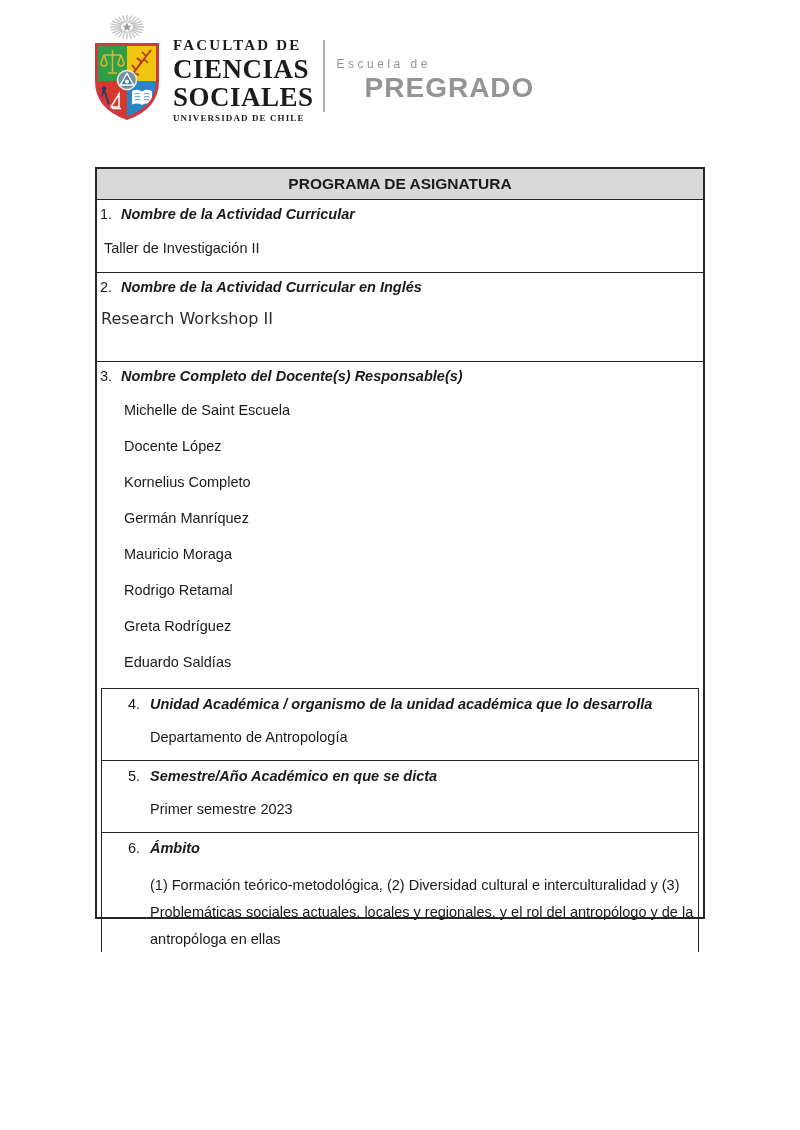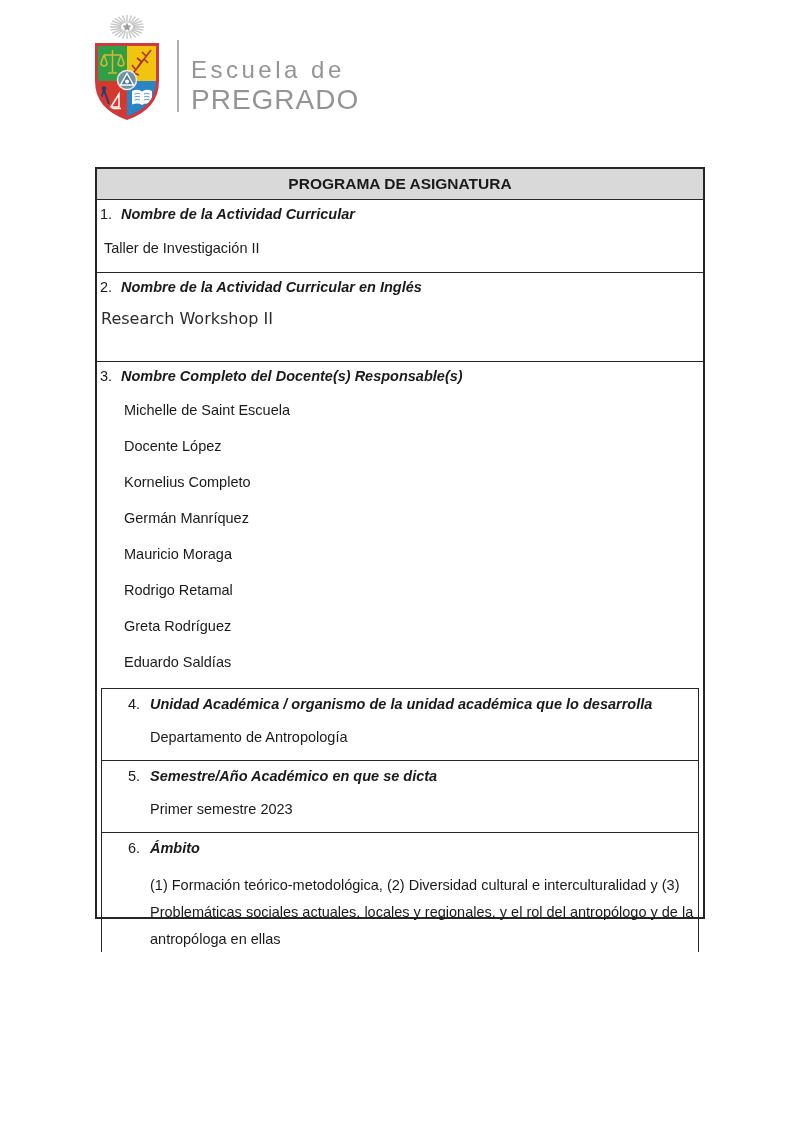--- a/index.html
+++ b/index.html
@@ -9,22 +9,22 @@
   }
   
   .logo{position:absolute;left:86px;top:12px;display:flex;align-items:flex-start;}
   .crest{width:82px;height:114px;display:block;flex:none;}
   .faculty{font-family:"Liberation Serif",serif;color:#1b1b1b;margin-left:5px;margin-top:26px;line-height:1;}
   .f1{font-size:15px;font-weight:700;letter-spacing:2.2px;margin-bottom:3px;}
   .f2{font-size:27px;font-weight:700;letter-spacing:.5px;line-height:1.02;}
   .f4{font-size:9px;font-weight:700;letter-spacing:1.1px;margin-top:3px;}
   .divider{width:2px;background:#aeaeae;height:72px;margin-left:9px;margin-top:28px;flex:none;}
   .school{color:#949494;margin-left:12px;margin-top:46px;line-height:1;}
-  .s1{font-size:24px;letter-spacing:3.5px;}
-  .s2{font-size:28px;font-weight:400;letter-spacing:1px;margin-top:4px;}
+  .s1{font-size:12px;letter-spacing:3.5px;}
+  .s2{font-size:28px;font-weight:700;letter-spacing:1px;margin-top:4px;margin-left:28px;}
   
   .doc-table{
     position:absolute;left:95px;top:167px;width:610px;height:752px;
     border:2px solid #262626;box-sizing:border-box;display:flex;flex-direction:column;
     font-size:14.5px;
   }
   .t-header{
     height:31px;flex:none;background:#d9d9d9;border-bottom:1px solid #262626;
     box-sizing:border-box;display:flex;align-items:center;justify-content:center;
     font-weight:700;font-size:15.5px;
@@ -86,20 +86,26 @@
         <path d="M45 79 Q51 76.5 55 79.5 L55 93 Q51 90.5 45 92.5 Z" fill="#ffffff"></path>
         <path d="M65 79 Q59 76.5 55 79.5 L55 93 Q59 90.5 65 92.5 Z" fill="#ffffff"></path>
         <path d="M47.5 82 Q51 80.5 53 82 M47.5 85 Q51 83.5 53 85 M47.5 88 Q51 86.5 53 88 M57 82 Q59.5 80.5 62.5 82 M57 85 Q59.5 83.5 62.5 85 M57 88 Q59.5 86.5 62.5 88" stroke="#2a84c6" stroke-width="0.8" fill="none"></path>
       </g>
     </g>
     <circle cx="40" cy="68" r="9.5" fill="#73929f" stroke="#e8e8e8" stroke-width="1.6"></circle>
     <path d="M40 61.5 L46.5 73 H33.5 Z" fill="#4b7d9e" stroke="#ffffff" stroke-width="1.4"></path>
     <circle cx="40" cy="69.5" r="2" fill="#ffffff"></circle>
   </svg>
 
+  <div class="faculty">
+    <div class="f1">FACULTAD DE</div>
+    <div class="f2">CIENCIAS</div>
+    <div class="f2">SOCIALES</div>
+    <div class="f4">UNIVERSIDAD DE CHILE</div>
+  </div>
 
   <div class="divider"></div>
 
   <div class="school">
     <div class="s1">Escuela de</div>
     <div class="s2">PREGRADO</div>
   </div>
 </div>
 
 <div class="doc-table">

